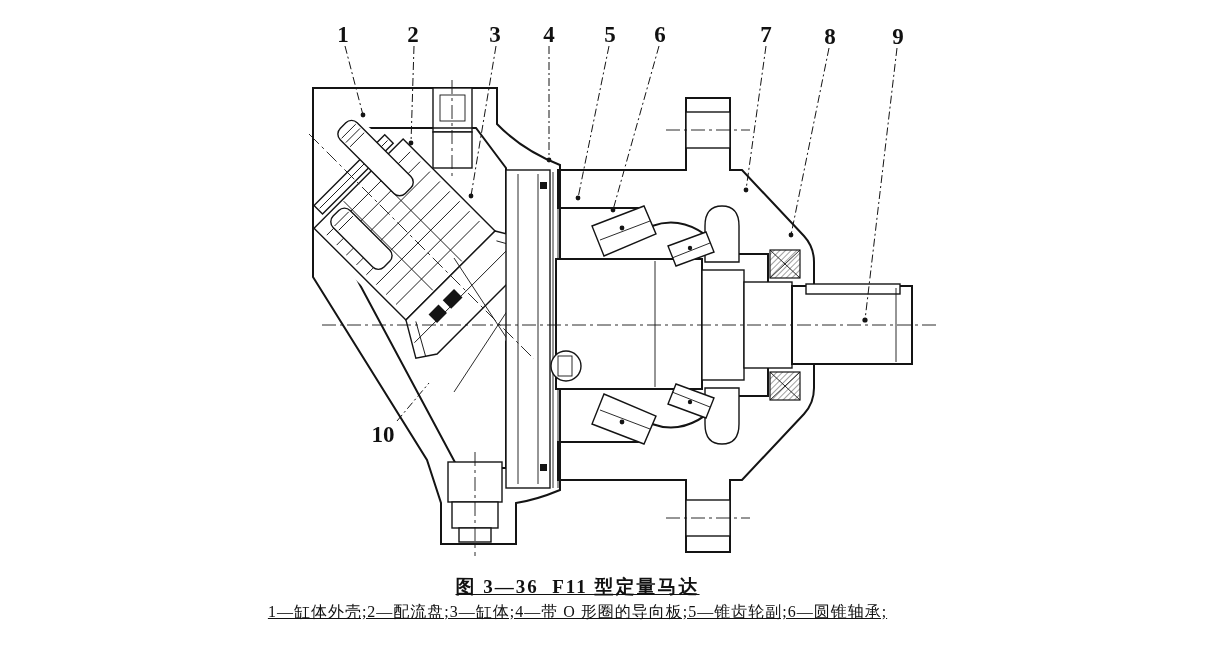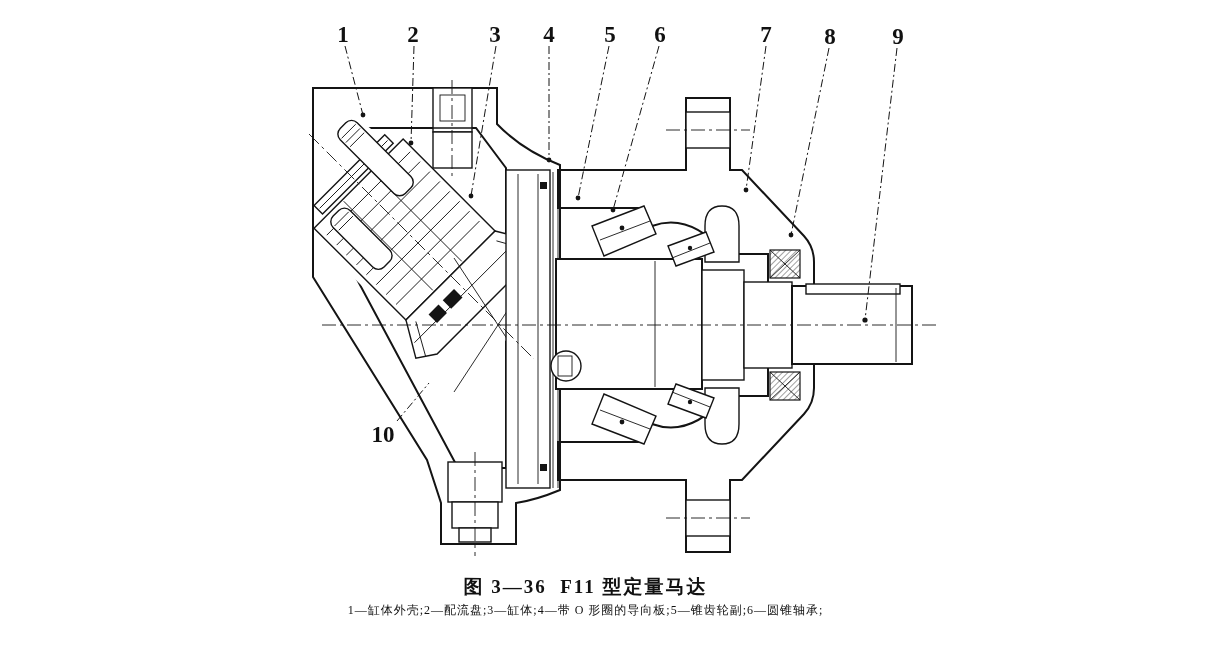--- a/index.html
+++ b/index.html
@@ -8,23 +8,23 @@
   svg{position:absolute;left:0;top:0;}
   .ln  {stroke:#141414;fill:none;stroke-width:1.3;}
   .ln2 {stroke:#141414;fill:none;stroke-width:2;}
   .thin{stroke:#141414;fill:none;stroke-width:0.9;}
   .wh  {fill:#ffffff;stroke:#141414;stroke-width:1.4;}
   .wh2 {fill:#ffffff;stroke:#141414;stroke-width:2;}
   .cl  {stroke:#141414;fill:none;stroke-width:0.9;stroke-dasharray:14 4 3 4;}
   .ldr {stroke:#141414;fill:none;stroke-width:1;stroke-dasharray:8 3 2 3;}
   .dk  {fill:#141414;stroke:none;}
   .num {font-family:"Liberation Serif","DejaVu Serif",serif;font-size:23px;font-weight:600;fill:#111;}
-  .cap {position:absolute;left:12px;width:1147px;text-align:center;white-space:pre;}
+  .cap {position:absolute;left:4px;width:1147px;text-align:center;white-space:pre;text-decoration:underline;}
   .cap-title {top:574px;font-size:19px;font-weight:700;letter-spacing:2px;}
-  .cap-line  {font-size:12px;font-weight:500;letter-spacing:1px;}
+  .cap-line  {font-size:16px;font-weight:500;letter-spacing:1px;}
 </style>
 </head>
 <body>
 
 <div id="page">
 
 <svg width="1212" height="657" viewBox="0 0 1212 657">
   <defs>
     <pattern id="hA" patternUnits="userSpaceOnUse" width="7.5" height="7.5" patternTransform="rotate(-45)">
       <path d="M0,0 L0,7.5" stroke="#141414" stroke-width="0.85"></path>

